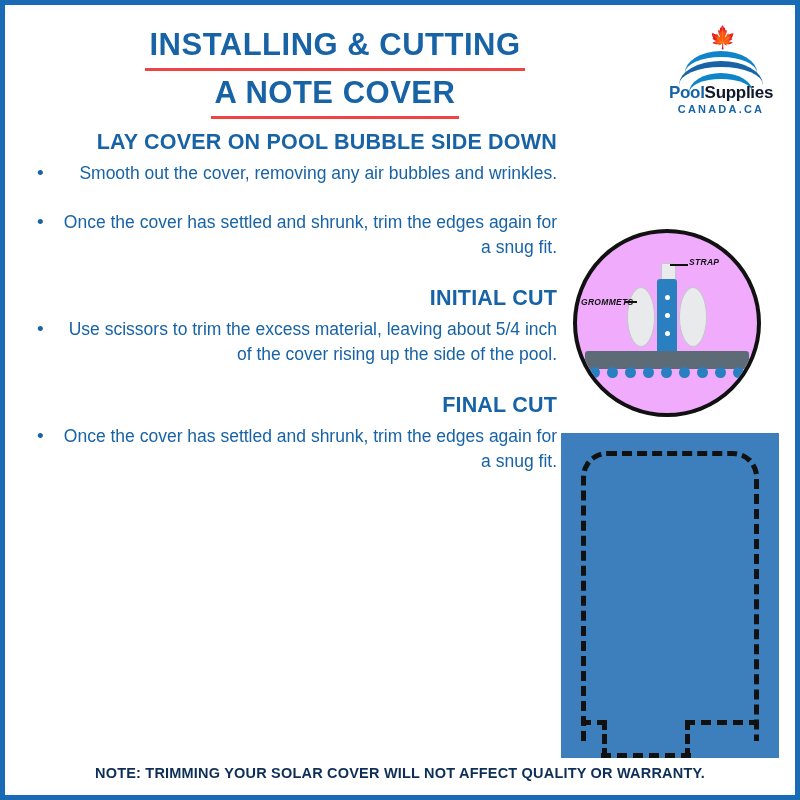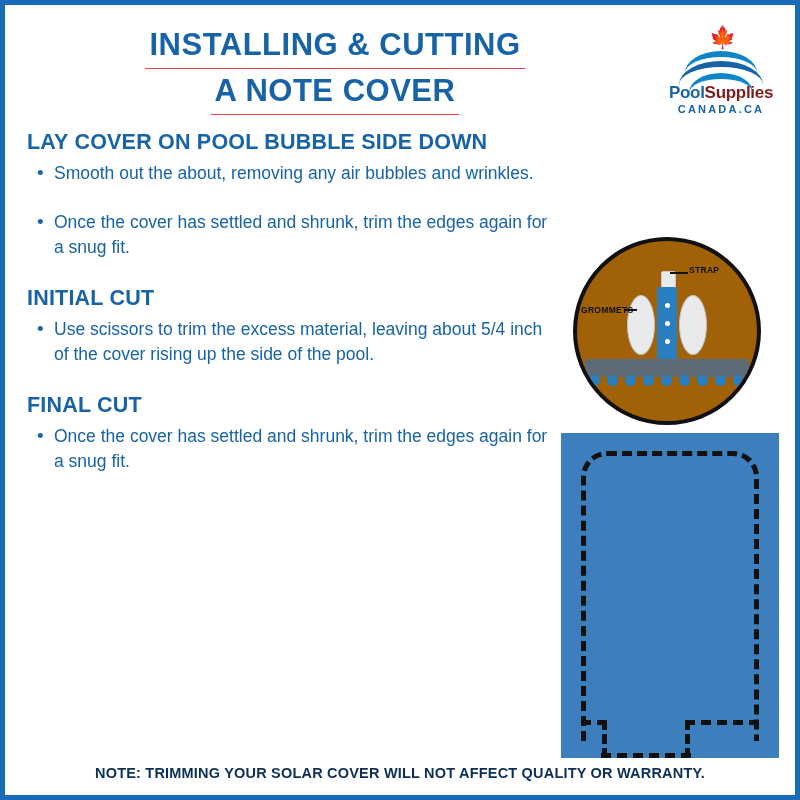--- a/index.html
+++ b/index.html
@@ -38,21 +38,21 @@
     width: 600px;
     text-align: center;
   }
   .title-line {
     display: inline-block;
     color: #1763a6;
     font-size: 31px;
     font-weight: bold;
     letter-spacing: 0.5px;
     line-height: 44px;
-    border-bottom: 1px solid #ef4444;
+    border-bottom: 3px solid #ef4444;
     padding: 0 4px 1px 4px;
   }
 
   
   .logo {
     position: absolute;
     right: 22px;
     top: 6px;
     width: 124px;
     height: 100px;
@@ -89,38 +89,39 @@
   .logo-name {
     position: absolute;
     left: 0;
     top: 60px;
     width: 124px;
     font-size: 17px;
     font-weight: bold;
     color: #1763a6;
     letter-spacing: -0.3px;
   }
-  .logo-name .light { color: #7f1d1d; font-weight: bold; }
+  .logo-name .light { color: #0f172a; font-weight: bold; }
   .logo-sub {
     position: absolute;
     left: 0;
     top: 80px;
     width: 124px;
     font-size: 11px;
     font-weight: bold;
     color: #1763a6;
     letter-spacing: 2.2px;
   }
 
   
   .content {
     position: absolute;
     top: 125px;
     left: 22px;
     width: 530px;
+    text-align: right;
   }
   .section { margin-bottom: 16px; }
   .section-title {
     color: #1763a6;
     font-size: 21.5px;
     font-weight: bold;
     letter-spacing: 0.2px;
     margin: 0 0 6px 0;
   }
   .bullets {
@@ -148,27 +149,28 @@
   
   .sec-lay  { margin-top: 0; }
   .sec-attach { margin-top: 24px; }
   .sec-initial { margin-top: 26px; }
   .sec-final { margin-top: 26px; }
 
   
   .diagram-circle {
     position: absolute;
     left: 568px;
-    top: 232px;
+    top: 224px;
     width: 180px;
     height: 180px;
     border-radius: 50%;
     border: 4px solid #111111;
-    background: #a16207;
+    background: #f0abfc;
     overflow: hidden;
+    font-style: italic;
   }
   .strap {
     position: absolute;
     left: 84px;
     top: 30px;
     width: 13px;
     height: 78px;
     background: #e9eaec;
     border: 1px solid #c2c6cb;
     border-radius: 2px;
@@ -323,21 +325,21 @@
       <div class="logo-name"><span>Pool</span><span class="light">Supplies</span></div>
       <div class="logo-sub">CANADA.CA</div>
     </div>
   </div>
 
   <div class="content">
 
     <div class="section sec-lay">
       <h2 class="section-title">LAY COVER ON POOL BUBBLE SIDE DOWN</h2>
       <ul class="bullets">
-        <li>Smooth out the about, removing any air bubbles and wrinkles.</li>
+        <li>Smooth out the cover, removing any air bubbles and wrinkles.</li>
       </ul>
     </div>
 
     <div class="section sec-attach">
       <ul class="bullets">
         <li>Once the cover has settled and shrunk, trim the edges again for a snug fit.</li>
       </ul>
     </div>
 
     <div class="section sec-initial">

